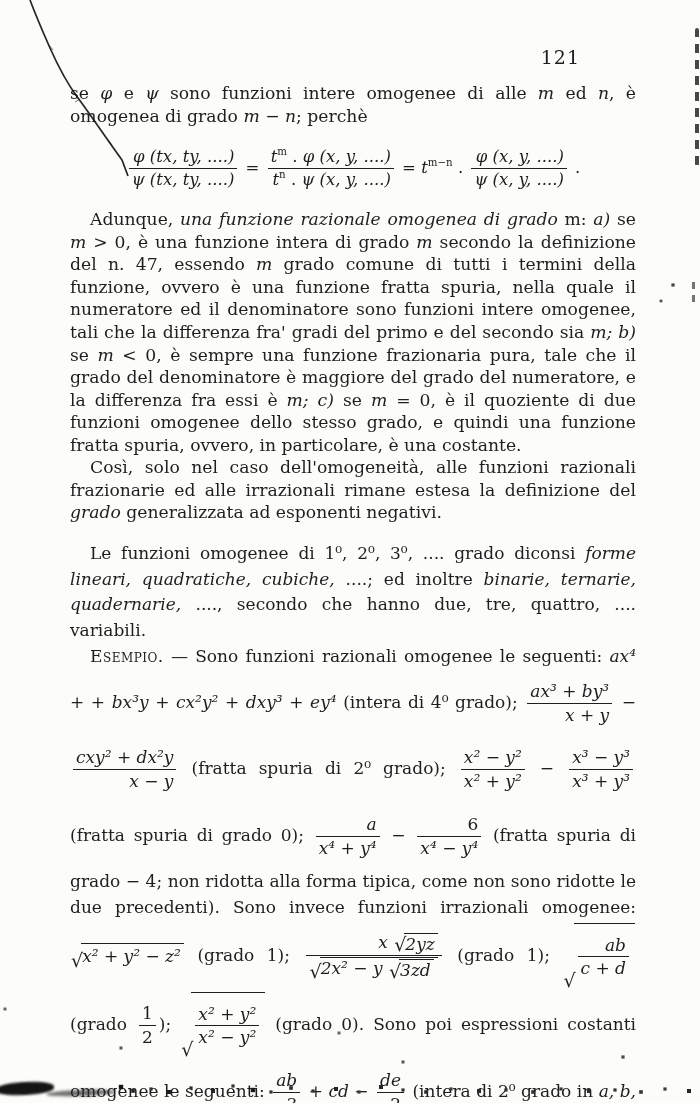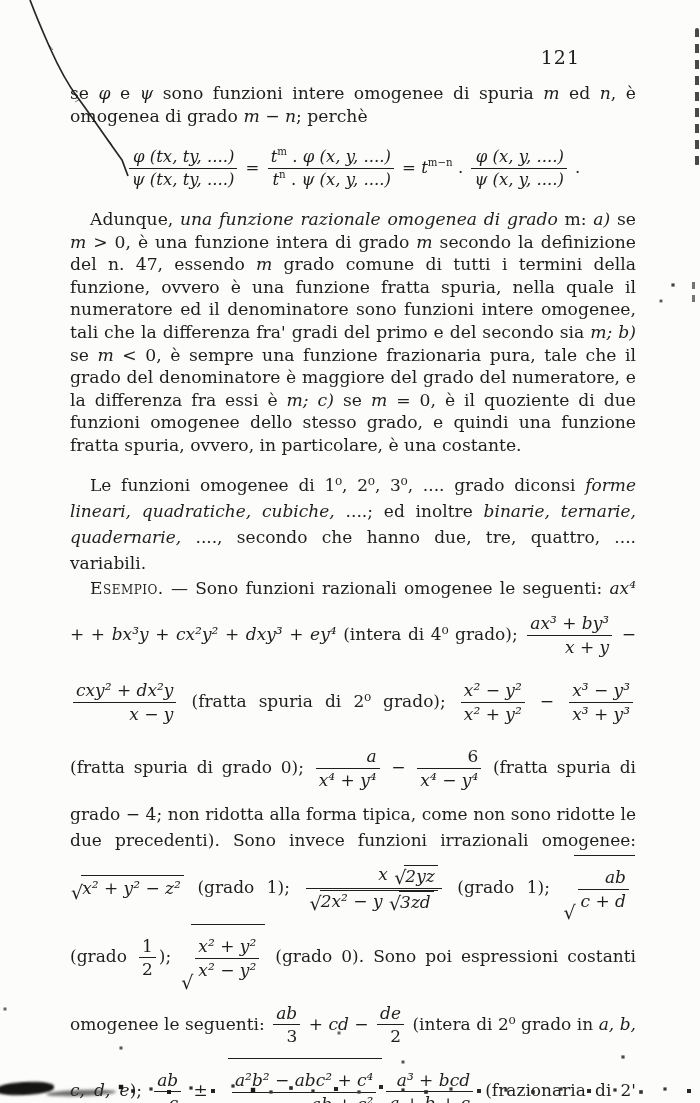--- a/index.html
+++ b/index.html
@@ -88,23 +88,24 @@
 <div class="edge-marks-lower"></div>
 <div class="bottom-blob"></div>
 <div class="bottom-blob2"></div>
 <div class="bottom-noise"></div>
 
 <div class="page-content">
   <div class="page-header">
     <div class="page-number">121</div>
   </div>
   <div>
-      <div class="block paragraph"><span>se </span><i>φ</i><span> e </span><i>ψ</i><span> sono funzioni intere omogenee di spuria </span><i>m</i><span> ed </span><i>n</i><span>, è omogenea di grado </span><i>m − n</i><span>; perchè</span></div>
+      <div class="block paragraph"><span>se </span><i>φ</i><span> e </span><i>ψ</i><span> sono funzioni intere omogenee di alle </span><i>m</i><span> ed </span><i>n</i><span>, è omogenea di grado </span><i>m − n</i><span>; perchè</span></div>
       <div class="block equation"><span class="frac"><span class="num"><i>φ (tx, ty, ....)</i></span><span class="den"><i>ψ (tx, ty, ....)</i></span></span><span> = </span><span class="frac"><span class="num"><i>t</i><sup>m</sup><span> . </span><i>φ (x, y, ....)</i></span><span class="den"><i>t</i><sup>n</sup><span> . </span><i>ψ (x, y, ....)</i></span></span><span> = </span><i>t</i><sup>m−n</sup><span> . </span><span class="frac"><span class="num"><i>φ (x, y, ....)</i></span><span class="den"><i>ψ (x, y, ....)</i></span></span><span> .</span></div>
       <div class="block paragraph indent"><span>Adunque, </span><i>una funzione razionale omogenea di grado</i><span> m: </span><i>a)</i><span> se </span><i>m</i><span> &gt; 0, è una funzione intera di grado </span><i>m</i><span> secondo la definizione del n. 47, essendo </span><i>m</i><span> grado comune di tutti i termini della funzione, ovvero è una funzione fratta spuria, nella quale il numeratore ed il denominatore sono funzioni intere omogenee, tali che la differenza fra' gradi del primo e del secondo sia </span><i>m; b)</i><span> se </span><i>m</i><span> &lt; 0, è sempre una funzione frazionaria pura, tale che il grado del denominatore è maggiore del grado del numeratore, e la differenza fra essi è </span><i>m; c)</i><span> se </span><i>m</i><span> = 0, è il quoziente di due funzioni omogenee dello stesso grado, e quindi una funzione fratta spuria, ovvero, in particolare, è una costante.</span></div>
+      <div class="block paragraph indent"><span>Così, solo nel caso dell'omogeneità, alle funzioni razionali frazionarie ed alle irrazionali rimane estesa la definizione del </span><i>grado</i><span> generalizzata ad esponenti negativi.</span></div>
       <div class="block small-paragraph indent"><span>Le funzioni omogenee di 1⁰, 2⁰, 3⁰, .... grado diconsi </span><i>forme lineari, quadratiche, cubiche,</i><span> ....; ed inoltre </span><i>binarie, ternarie, quadernarie,</i><span> ...., secondo che hanno due, tre, quattro, .... variabili.</span></div>
       <div class="block small-paragraph indent"><span class="sc">Esempio.</span><span> — Sono funzioni razionali omogenee le seguenti: </span><i>ax⁴ + + bx³y + cx²y² + dxy³ + ey⁴</i><span> (intera di 4⁰ grado); </span><span class="frac"><span class="num"><i>ax³ + by³</i></span><span class="den"><i>x + y</i></span></span><span> − </span><span class="frac"><span class="num"><i>cxy² + dx²y</i></span><span class="den"><i>x − y</i></span></span><span> (fratta spuria di 2⁰ grado); </span><span class="frac"><span class="num"><i>x² − y²</i></span><span class="den"><i>x² + y²</i></span></span><span> − </span><span class="frac"><span class="num"><i>x³ − y³</i></span><span class="den"><i>x³ + y³</i></span></span><span> (fratta spuria di grado 0); </span><span class="frac"><span class="num"><i>a</i></span><span class="den"><i>x⁴ + y⁴</i></span></span><span> − </span><span class="frac"><span class="num"><span>6</span></span><span class="den"><i>x⁴ − y⁴</i></span></span><span> (fratta spuria di grado − 4; non ridotta alla forma tipica, come non sono ridotte le due precedenti). Sono invece funzioni irrazionali omogenee: </span><span class="sqrt">
           <span class="rad">√</span>
           <span class="radicand"><i>x² + y² − z²</i></span>
         </span><span> (grado 1); </span><span class="frac"><span class="num"><i>x </i><span class="sqrt">
               <span class="rad">√</span>
               <span class="radicand"><i>2yz</i></span>
             </span></span><span class="den"><span class="sqrt">
               <span class="rad">√</span>
               <span class="radicand"><i>2x² − y </i><span class="sqrt">

